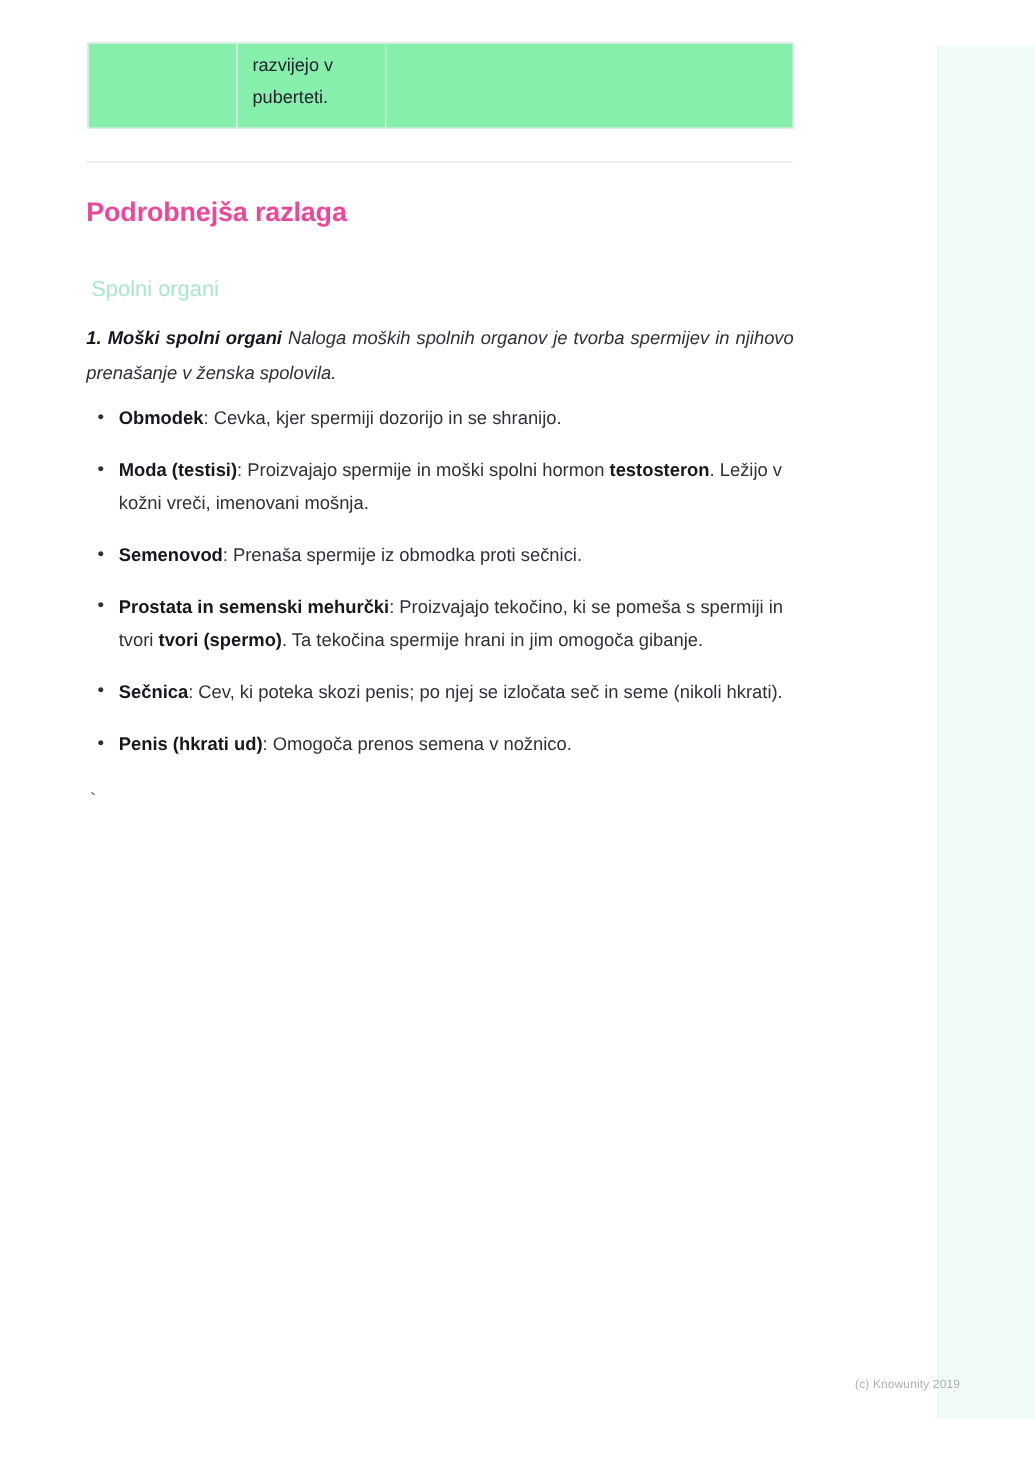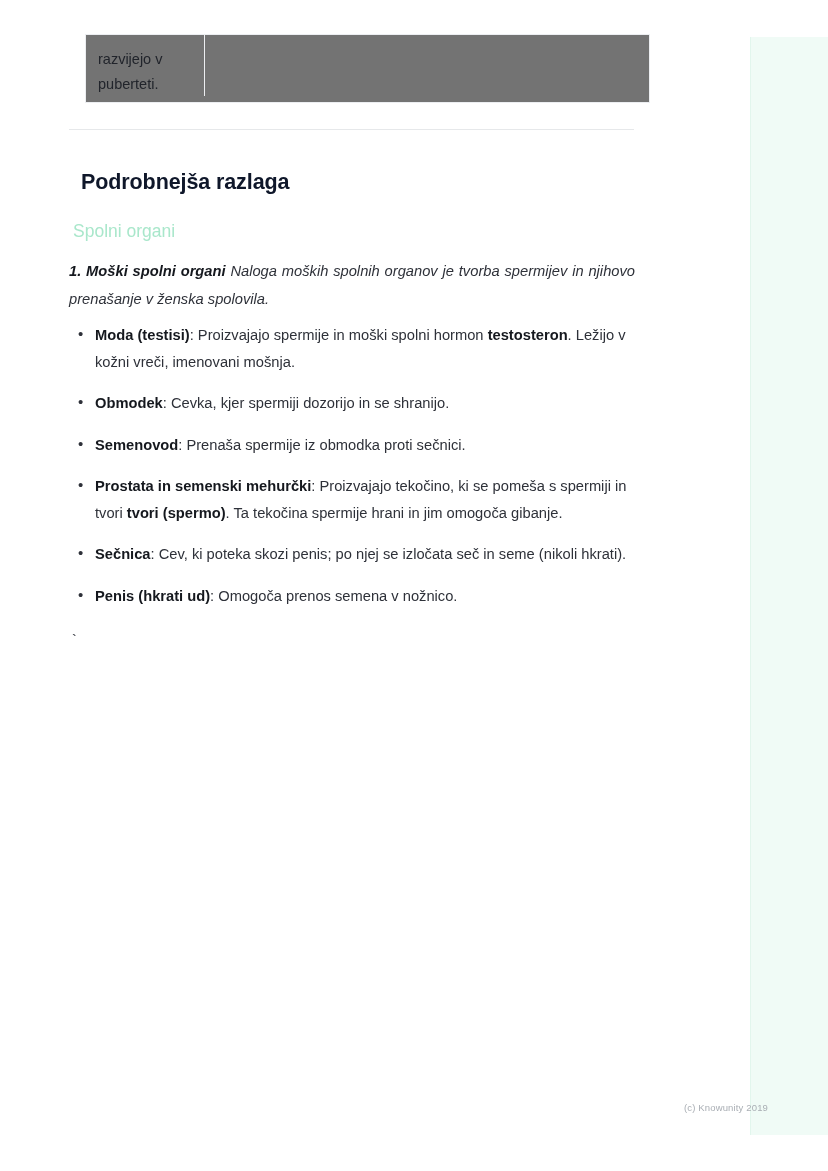--- a/index.html
+++ b/index.html
@@ -33,30 +33,29 @@
     position: absolute;
     left: 0;
     top: 0;
     width: 750px;
     height: 1171px;
   }
 
   
   .table-frag {
     position: absolute;
-    left: 85px;
+    left: 70px;
     top: 34px;
     width: 565px;
     height: 69px;
     border: 1px solid #eceef1;
     border-top: 1px solid #eceef1;
     box-sizing: border-box;
-    background: #737373;
+    background: #86efac;
     display: flex;
-    flex-direction: column;
   }
   .tf-cell {
     box-sizing: border-box;
     border-right: 1px solid #eceef1;
     padding: 6px 10px 0 12px;
     font-size: 14.5px;
     line-height: 25px;
     color: #21242b;
     overflow: hidden;
   }
@@ -73,25 +72,25 @@
     width: 565px;
     height: 1px;
     background: #e6e8ea;
   }
 
   
   h1.doc-h1 {
     position: absolute;
     left: 69px;
     top: 155px;
-    margin: 12px;
+    margin: 0;
     font-size: 21.5px;
     font-weight: 700;
     letter-spacing: -0.1px;
-    color: #0f172a;
+    color: #ec4899;
     line-height: 30px;
   }
   h2.doc-h2 {
     position: absolute;
     left: 69px;
     top: 214px;
     margin: 4px;
     font-size: 17.5px;
     font-weight: 400;
     color: #a9e7cb;
@@ -182,22 +181,22 @@
 
   <h1 class="doc-h1">Podrobnejša razlaga</h1>
 
   <h2 class="doc-h2">Spolni organi</h2>
 
   <p class="intro">
     <b>1. Moški spolni organi</b><span> Naloga moških spolnih organov je tvorba spermijev in njihovo prenašanje v ženska spolovila.</span>
   </p>
 
   <ul class="bullets" id="organ-list">
+      <li><b>Obmodek</b><span>: Cevka, kjer spermiji dozorijo in se shranijo.</span></li>
       <li><b>Moda (testisi)</b><span>: Proizvajajo spermije in moški spolni hormon </span><b>testosteron</b><span>. Ležijo v kožni vreči, imenovani mošnja.</span></li>
-      <li><b>Obmodek</b><span>: Cevka, kjer spermiji dozorijo in se shranijo.</span></li>
       <li><b>Semenovod</b><span>: Prenaša spermije iz obmodka proti sečnici.</span></li>
       <li><b>Prostata in semenski mehurčki</b><span>: Proizvajajo tekočino, ki se pomeša s spermiji in tvori </span><b>tvori (spermo)</b><span>. Ta tekočina spermije hrani in jim omogoča gibanje.</span></li>
       <li><b>Sečnica</b><span>: Cev, ki poteka skozi penis; po njej se izločata seč in seme (nikoli hkrati).</span></li>
       <li><b>Penis (hkrati ud)</b><span>: Omogoča prenos semena v nožnico.</span></li>
     </ul>
 
   <div class="stray-tick">`</div>
 
   <div class="watermark">(c) Knowunity 2019</div>
 

